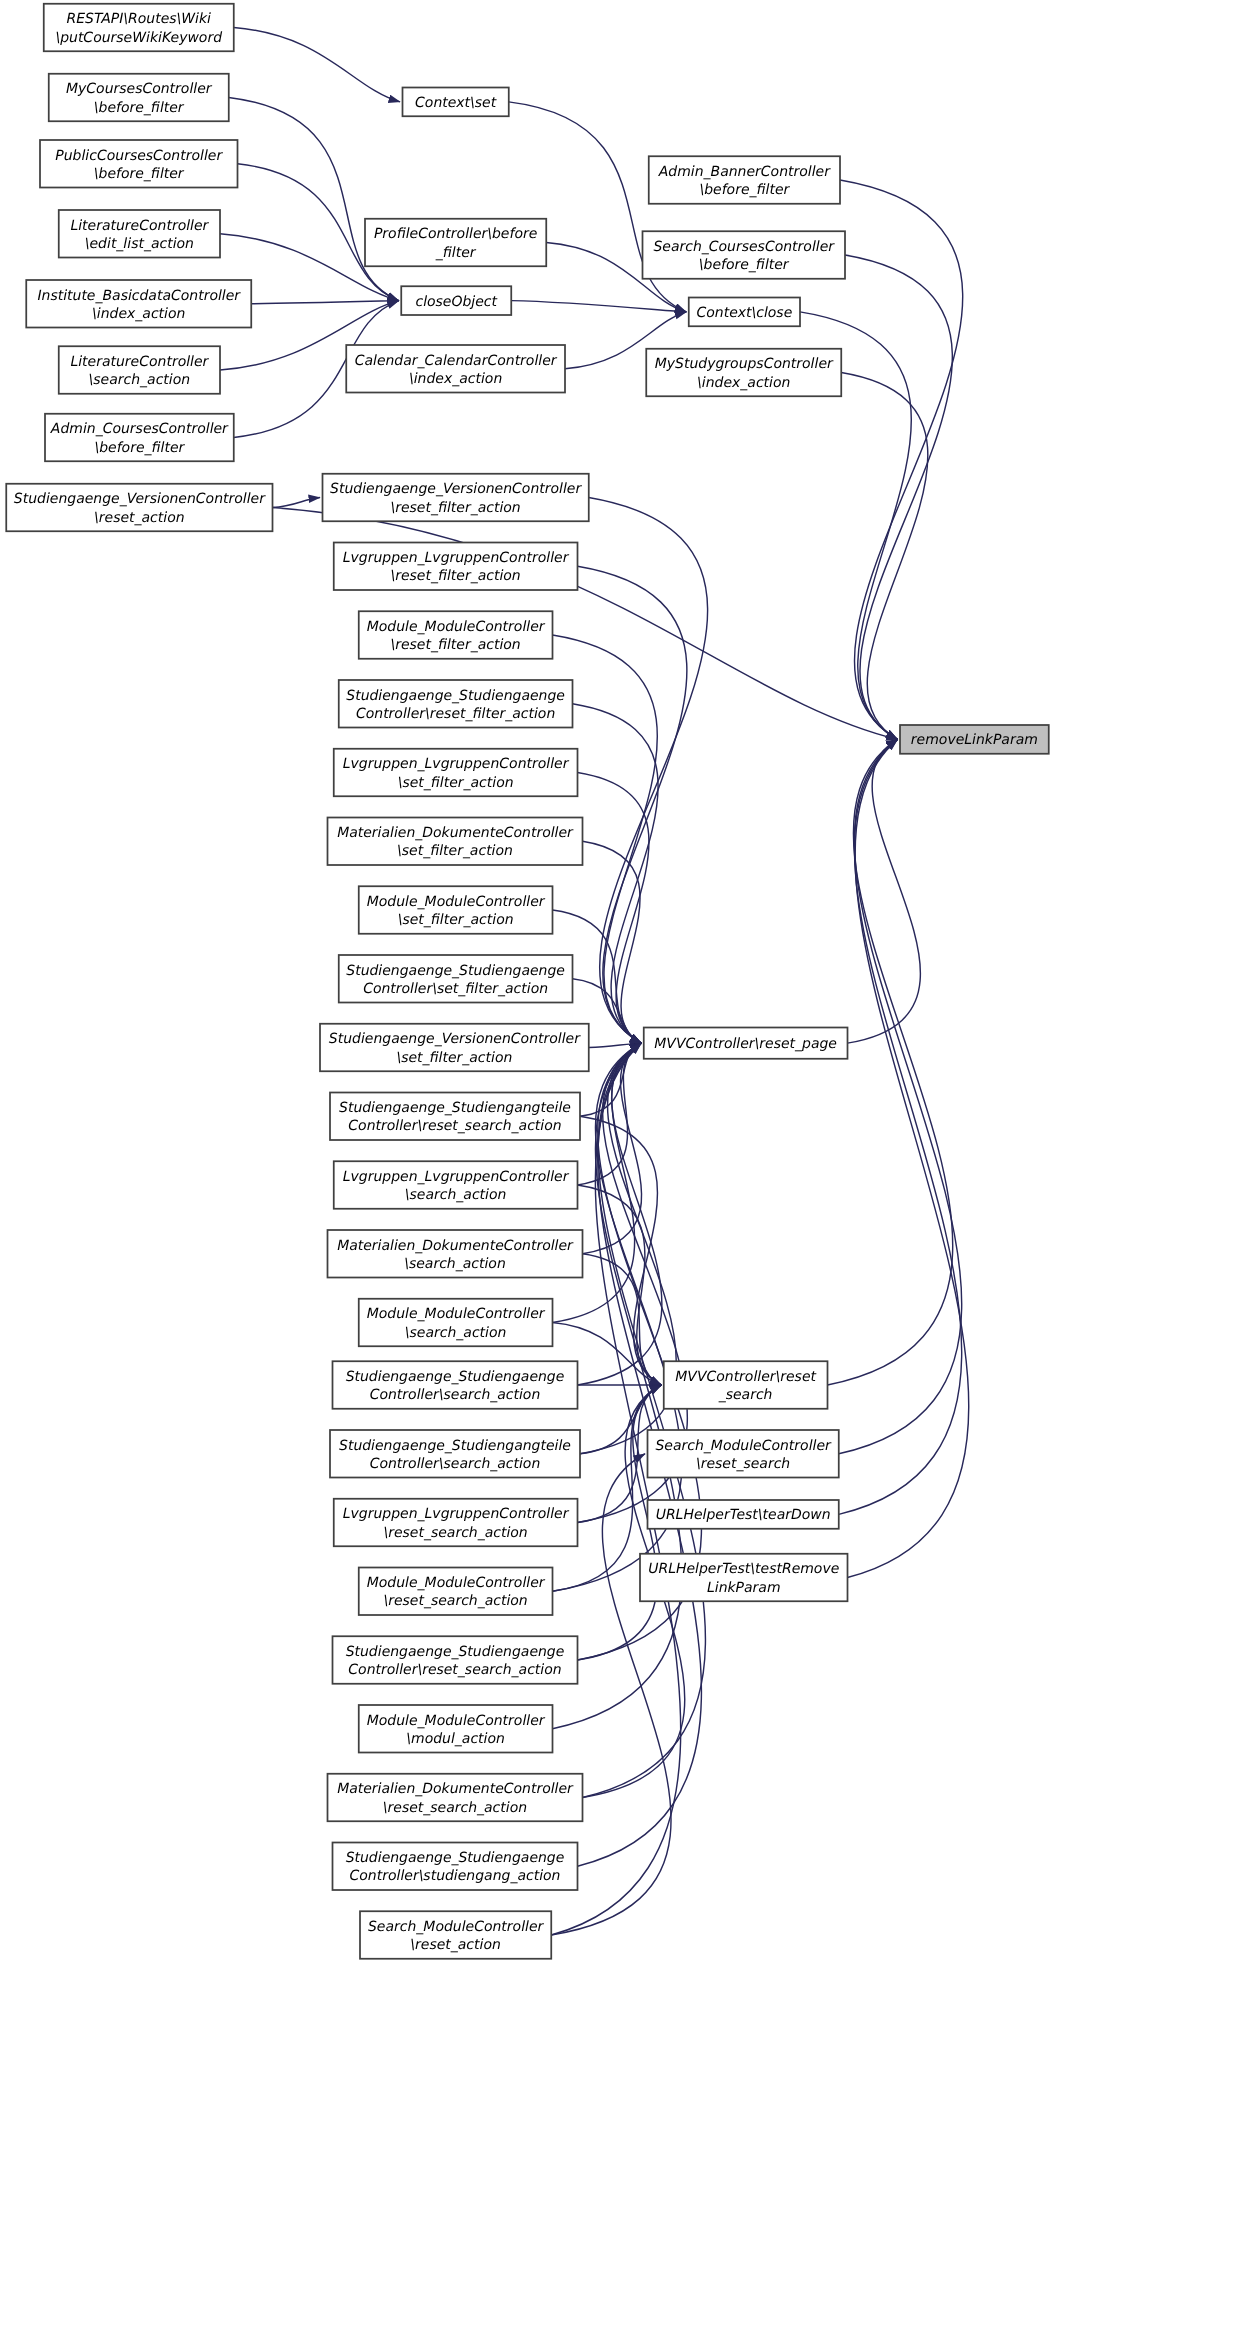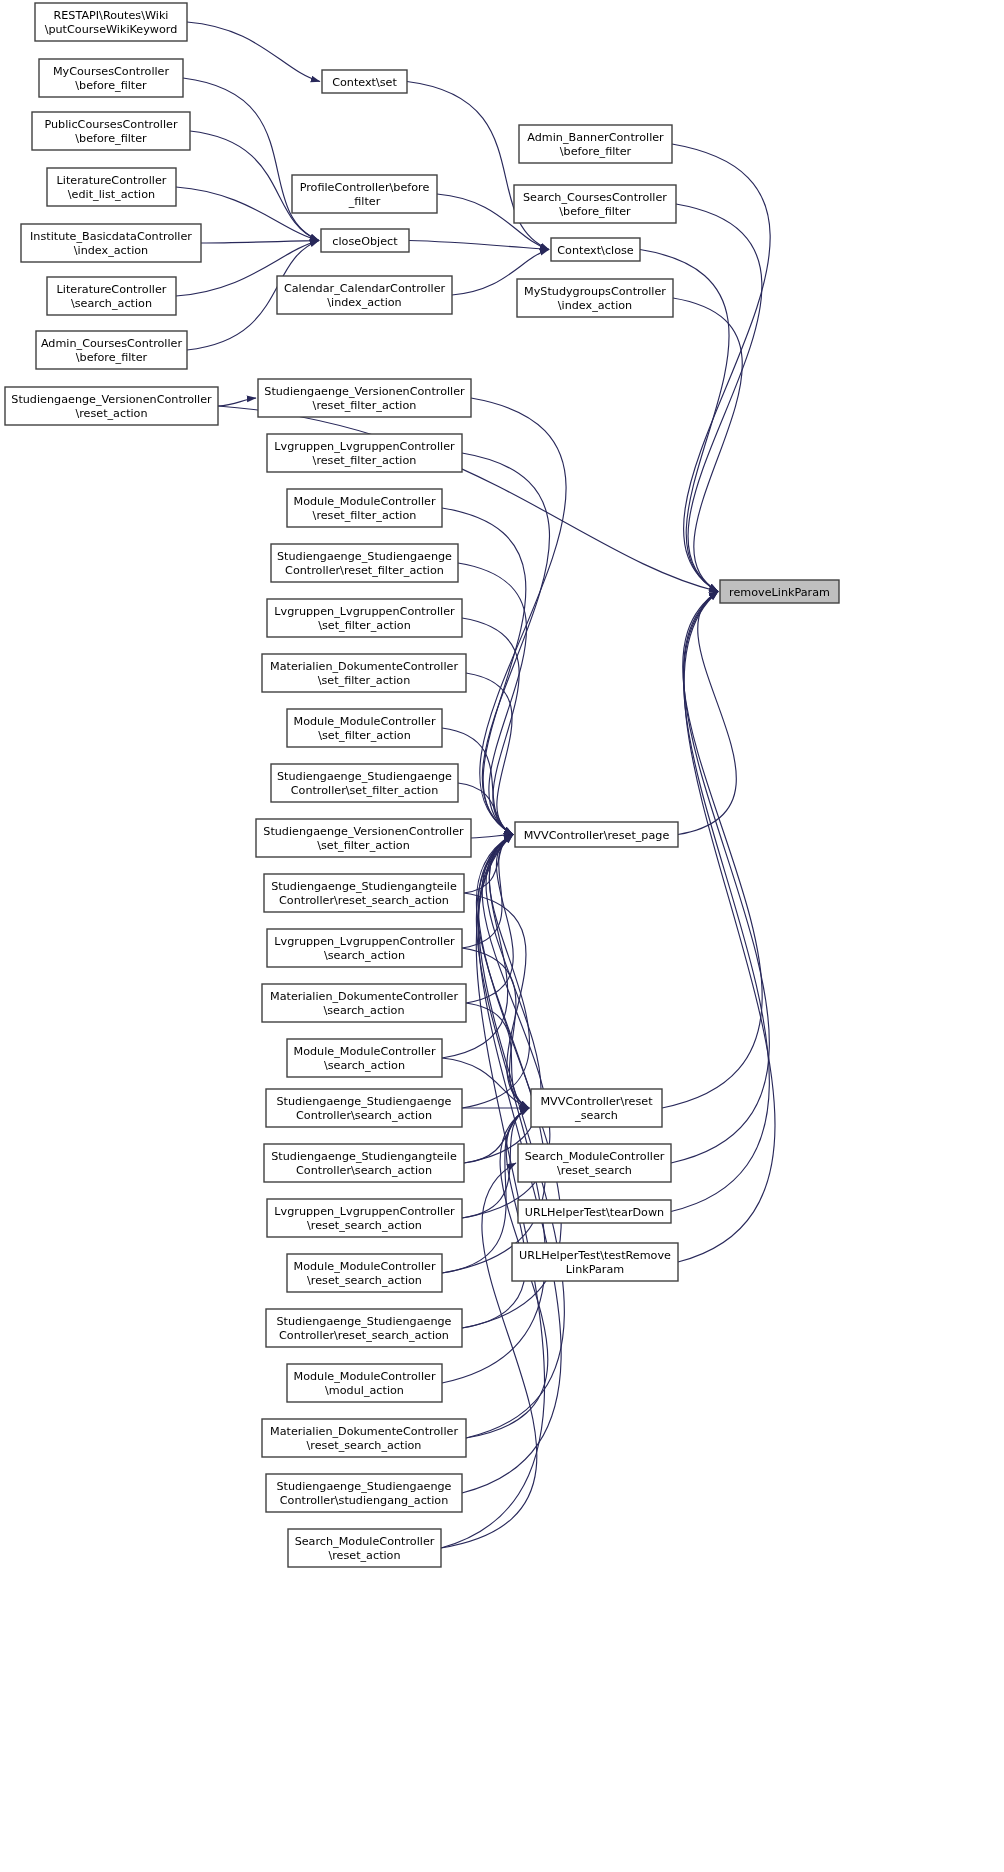--- a/index.html
+++ b/index.html
@@ -1,17 +1,17 @@
 <!DOCTYPE html>
 <html><head>
 <meta charset="utf-8">
 <style>
   html,body{margin:0;padding:0;background:#ffffff;}
   body{width:1004px;height:1872px;font-family:"DejaVu Sans","Liberation Sans",sans-serif;}
-  #graph{position:relative;width:1004px;height:1872px;overflow:hidden;}
+  #graph{position:relative;width:1004px;height:1872px;overflow:hidden;font-style:italic;}
   svg{position:absolute;left:0;top:0;width:1004px;height:1872px;}
   .node-label{font-size:11.2px;fill:#000000;font-family:"DejaVu Sans","Liberation Sans",sans-serif;}
 </style>
 </head>
 <body>
 
 <div id="graph">
   <svg id="svg-layer" viewBox="0 0 1004 1872">
     <defs>
       <marker id="arrow" markerWidth="9" markerHeight="9" refX="8" refY="3" orient="auto" markerUnits="strokeWidth">

